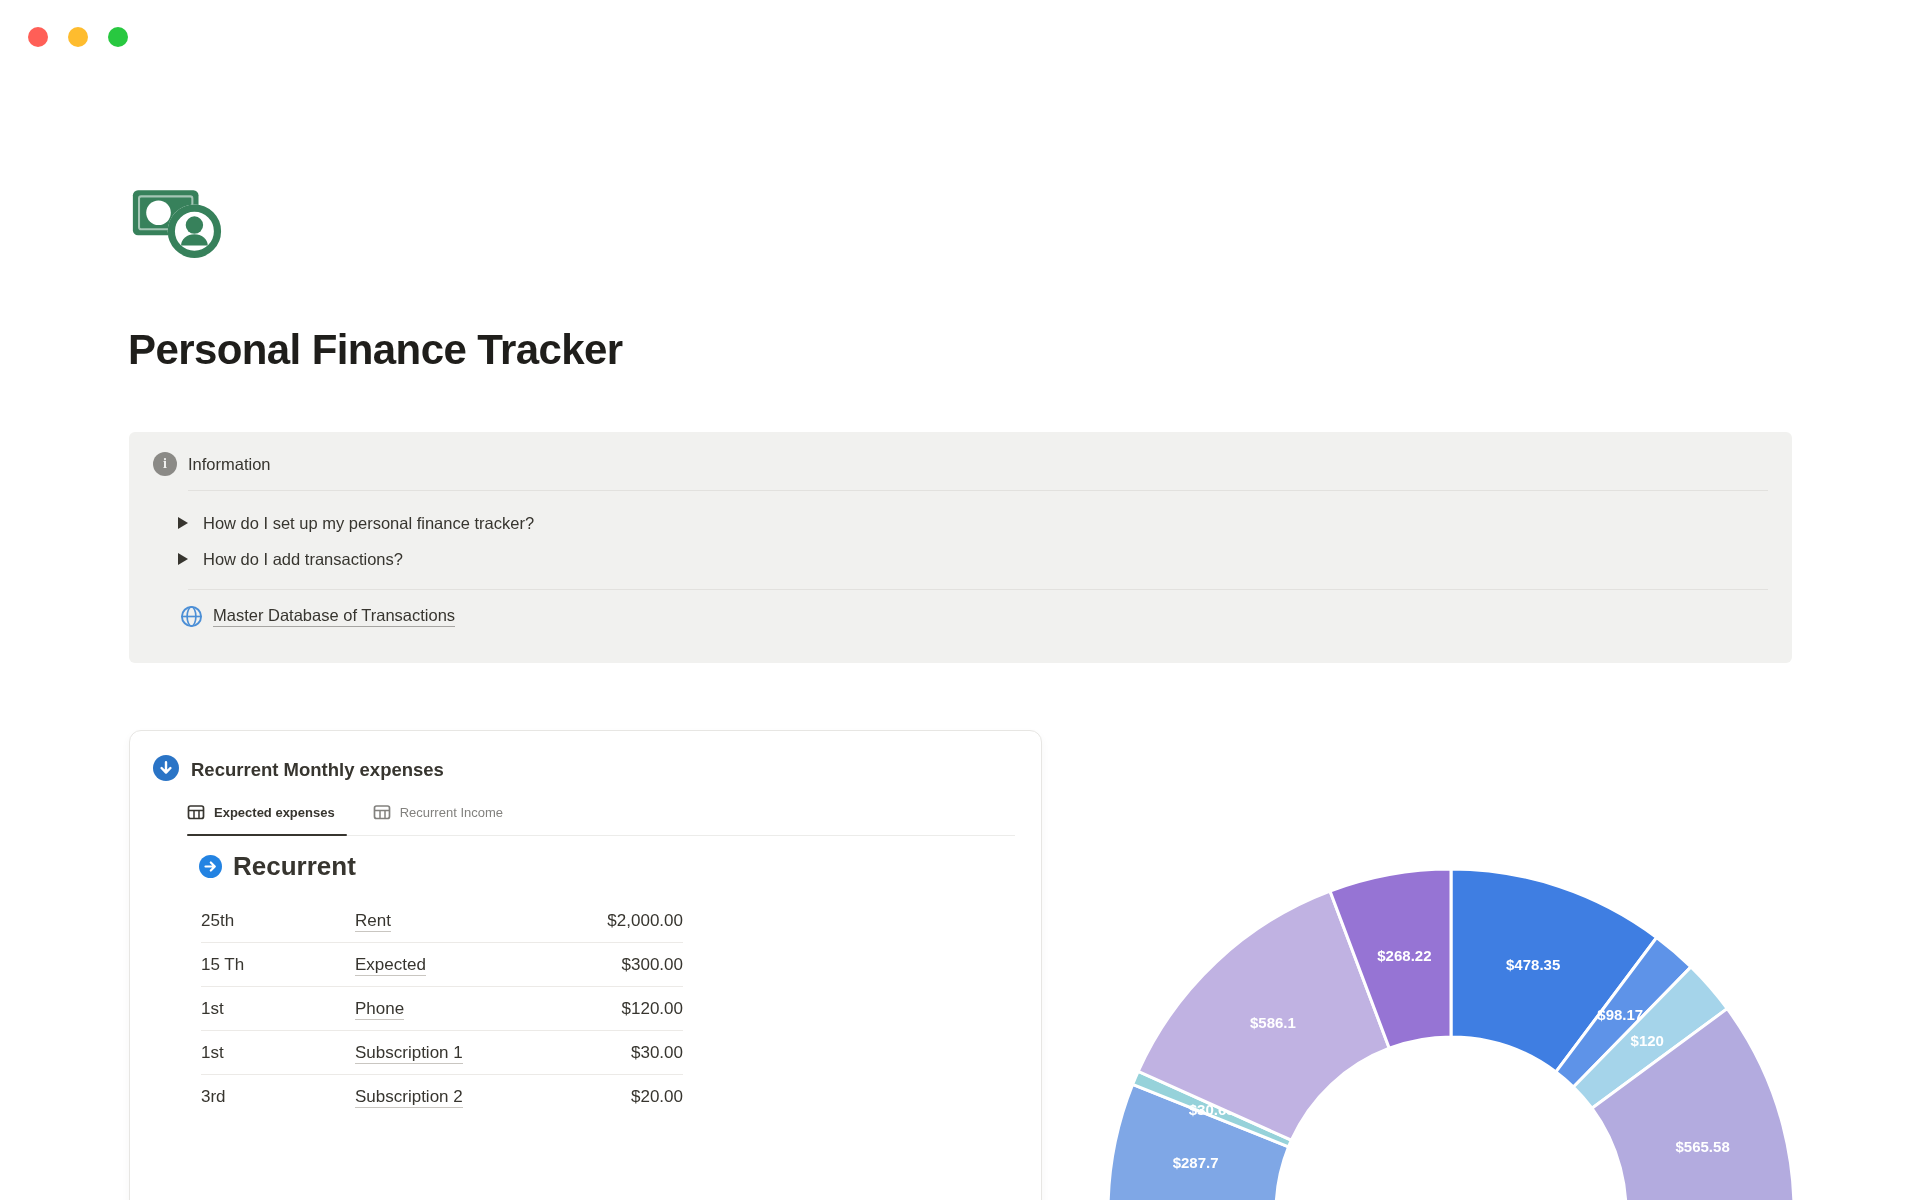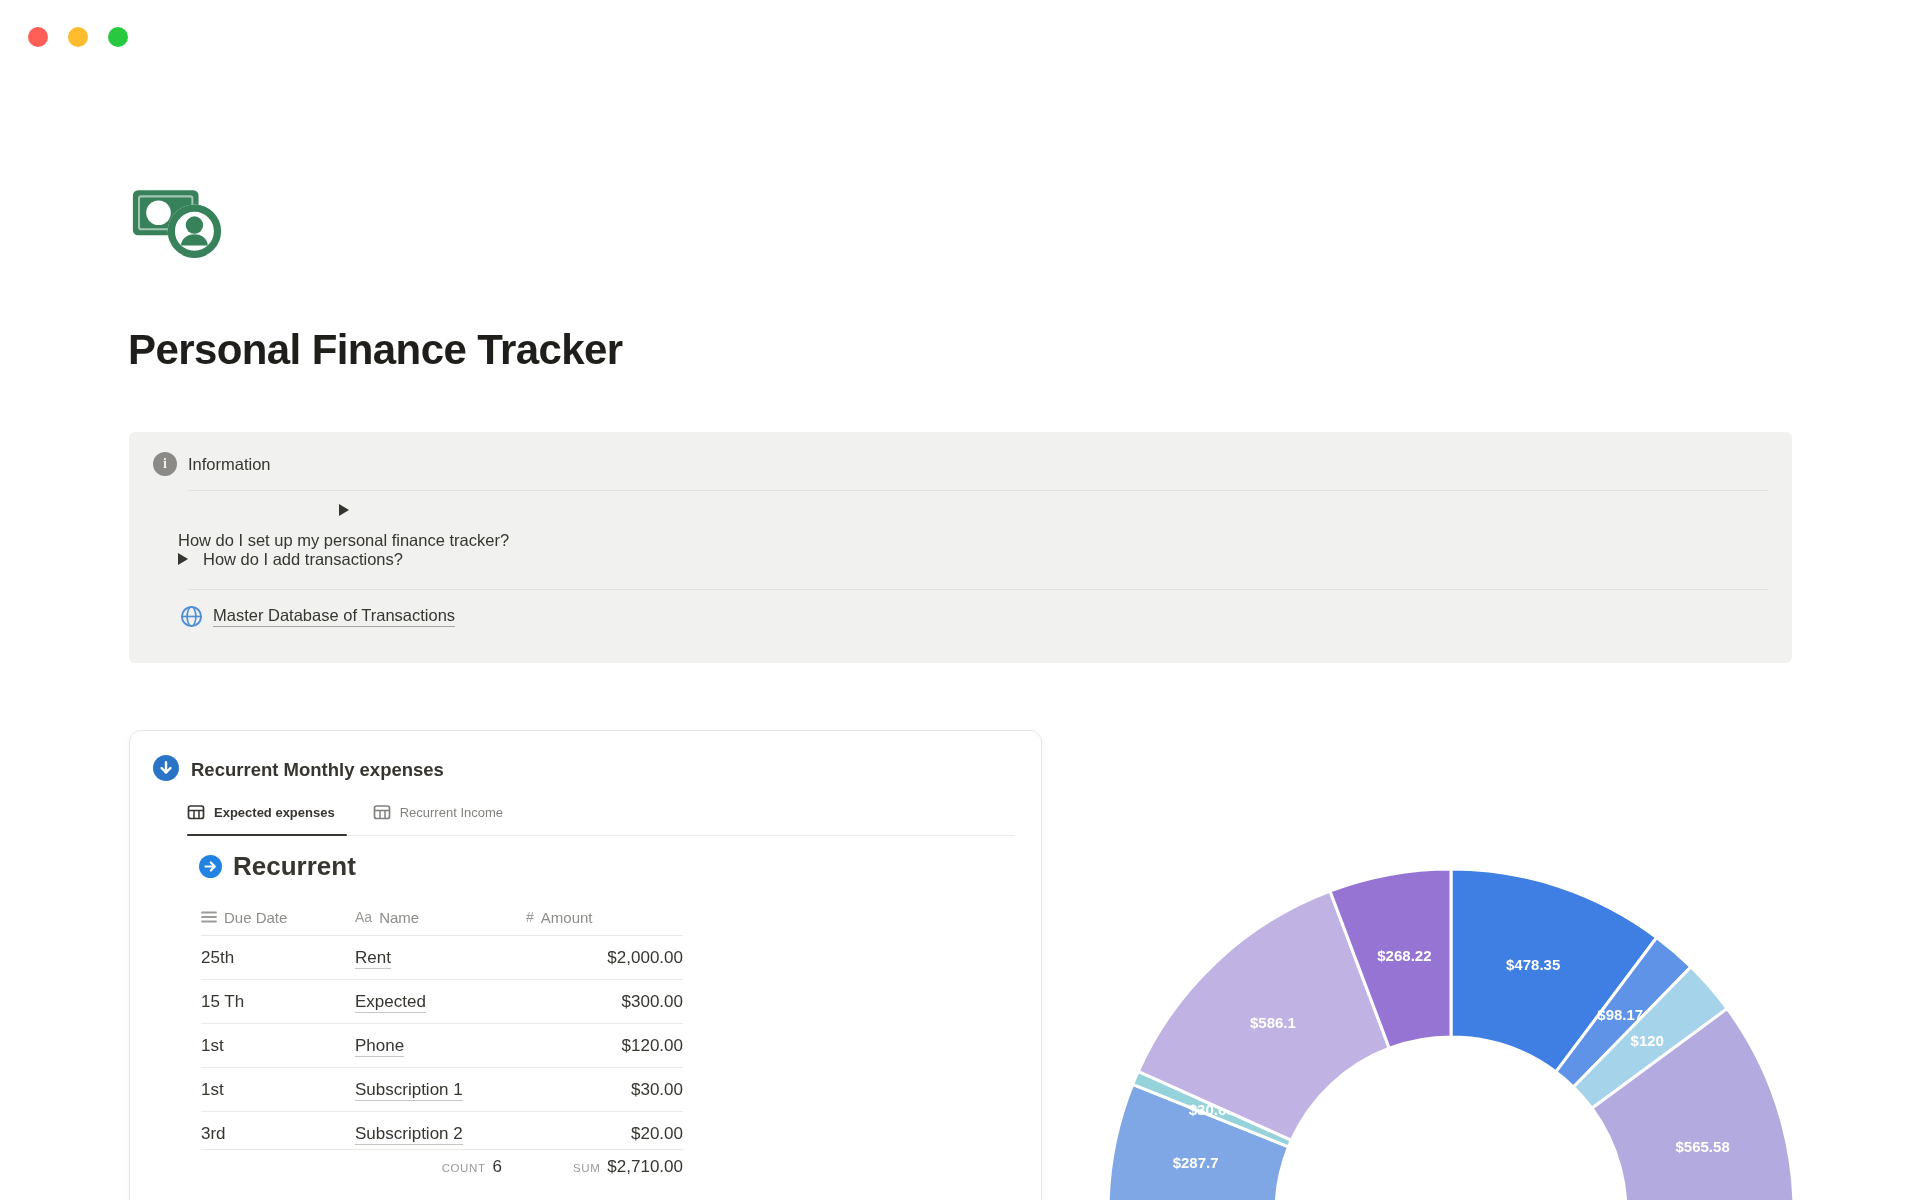--- a/index.html
+++ b/index.html
@@ -16,21 +16,21 @@
   .page-title { position:absolute; top:326px; left:128px; font-size:42px; font-weight:700; letter-spacing:-0.6px; color:#1f1e1b; }
 
   
   .callout { position:absolute; top:432px; left:129px; width:1663px; height:231px; background:#f1f1ef; border-radius:6px; }
   .co-header { position:absolute; top:20px; left:24px; display:flex; align-items:center; gap:11px; font-size:16.5px; }
   .info-icon { width:24px; height:24px; border-radius:50%; background:#8b8a86; color:#f1f1ef; display:flex;
     align-items:center; justify-content:center; font-size:14px; font-weight:700; font-family:"Liberation Serif",serif; }
   .co-div { position:absolute; left:59px; right:24px; height:1px; background:#e2e1de; }
   .d1 { top:58px; } .d2 { top:157px; }
   .toggle { position:absolute; left:49px; display:flex; align-items:center; gap:15px; height:38px; font-size:16.5px; cursor:pointer; }
-  .tg1 { top:72px;flex-direction:column; } .tg2 { top:108px; }
+  .tg1 { top:72px; } .tg2 { top:108px; }
   .tri { width:0; height:0; border-left:10px solid #37352f; border-top:6px solid transparent; border-bottom:6px solid transparent; }
   .link-row { position:absolute; top:172px; left:50px; display:flex; align-items:center; gap:9px; cursor:pointer; }
   .link-text { font-size:16.5px; font-weight:500; color:#37352f; border-bottom:1.5px solid rgba(55,53,47,.4); padding-bottom:1px; }
 
   
   .card { position:absolute; top:730px; left:129px; width:913px; height:486px; background:#fff;
     border:1px solid #e7e6e3; border-radius:12px; box-shadow:0 4px 10px rgba(15,15,15,.04); }
   .card-header { position:absolute; top:24px; left:23px; display:flex; align-items:flex-end; gap:12px; }
   .ch-title { font-size:18.5px; font-weight:600; }
   .tabs { position:absolute; top:62px; left:57px; right:26px; display:flex; gap:26px; border-bottom:1px solid #ececea; }
@@ -138,36 +138,20 @@
 
   <div class="view-row">
     <svg width="23" height="23" viewBox="0 0 23 23">
       <circle cx="11.5" cy="11.5" r="11.5" fill="#2383e2"></circle>
       <path d="M6.5 11.5 h9 M11.8 7.5 l4 4 -4 4" stroke="#fff" stroke-width="2.2" fill="none" stroke-linecap="round" stroke-linejoin="round"></path>
     </svg>
     <span class="vr-title">Recurrent</span>
   </div>
 
   <div class="table">
-    <div class="t-head">
-      <div class="t-h">
-        <svg width="16" height="16" viewBox="0 0 16 16">
-          <path d="M1 3.5h14M1 8h14M1 12.5h14" stroke="#9b9a97" stroke-width="1.8" stroke-linecap="round"></path>
-        </svg>
-        <span>Due Date</span>
-      </div>
-      <div class="t-h">
-        <span class="cicon">Aa</span>
-        <span>Name</span>
-      </div>
-      <div class="t-h">
-        <span class="cicon">#</span>
-        <span>Amount</span>
-      </div>
-    </div>
 
     <div class="t-body">
       <div class="t-row">
         <div>25th</div>
         <div><span class="name-link">Rent</span></div>
         <div class="amt">$2,000.00</div>
       </div>
       <div class="t-row">
         <div>15 Th</div>
         <div><span class="name-link">Expected</span></div>
@@ -183,31 +167,20 @@
         <div><span class="name-link">Subscription 1</span></div>
         <div class="amt">$30.00</div>
       </div>
       <div class="t-row">
         <div>3rd</div>
         <div><span class="name-link">Subscription 2</span></div>
         <div class="amt">$20.00</div>
       </div>
     </div>
 
-    <div class="t-foot">
-      <div></div>
-      <div class="f-cell f-count">
-        <span class="f-label">COUNT</span>
-        <span class="f-val">6</span>
-      </div>
-      <div class="f-cell">
-        <span class="f-label">SUM</span>
-        <span class="f-val">$2,710.00</span>
-      </div>
-    </div>
   </div>
 </section>
 
 <svg id="donut-svg" width="780" height="780" viewBox="0 0 780 780">
     <path d="M 390 47 A 343 343 0 0 1 595.6428153977416 115.48218186192292 L 494.919803774358 249.9398887050627 A 175 175 0 0 0 390 215 Z" fill="#3f7ee2" stroke="#ffffff" stroke-width="3"></path>
     <text x="472.1485844841484" y="148.31880884986236" text-anchor="middle" class="donut-label">$478.35</text>
     <path d="M 595.6428153977416 115.48218186192292 A 343 343 0 0 1 629.9717894642673 144.92339919666472 L 512.4345864613608 264.960917957482 A 175 175 0 0 0 494.919803774358 249.9398887050627 Z" fill="#5e93e8" stroke="#ffffff" stroke-width="3"></path>
     <text x="559.2600449581869" y="197.63982878819607" text-anchor="middle" class="donut-label">$98.17</text>
     <path d="M 629.9717894642673 144.92339919666472 A 343 343 0 0 1 666.2137171451994 186.64075516261437 L 530.9253658904079 286.2452832462318 A 175 175 0 0 0 512.4345864613608 264.960917957482 Z" fill="#a5d4ea" stroke="#ffffff" stroke-width="3"></path>
     <text x="586.2767025731813" y="224.4847337421105" text-anchor="middle" class="donut-label">$120</text>

